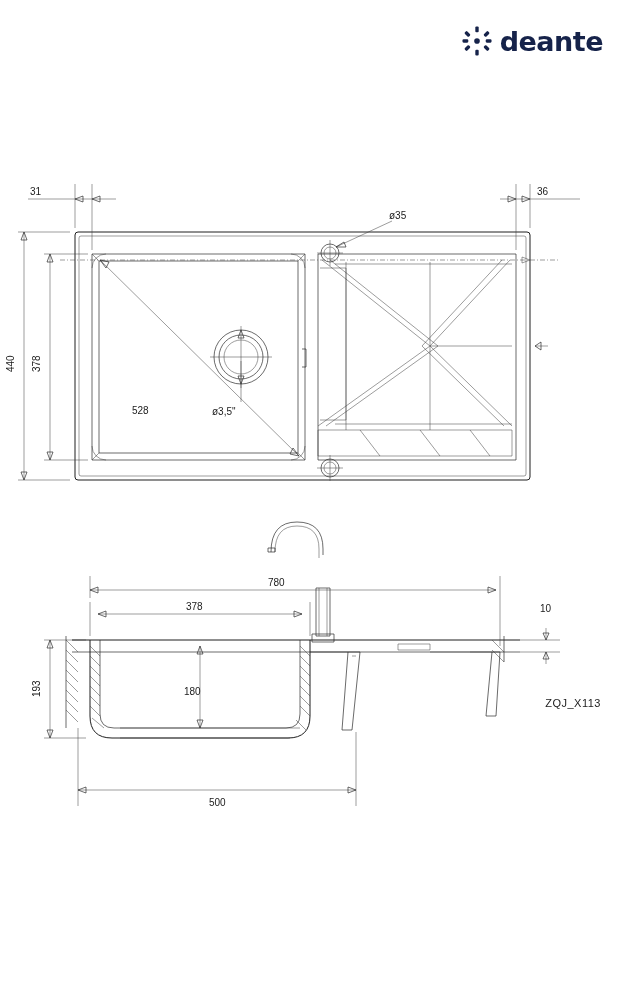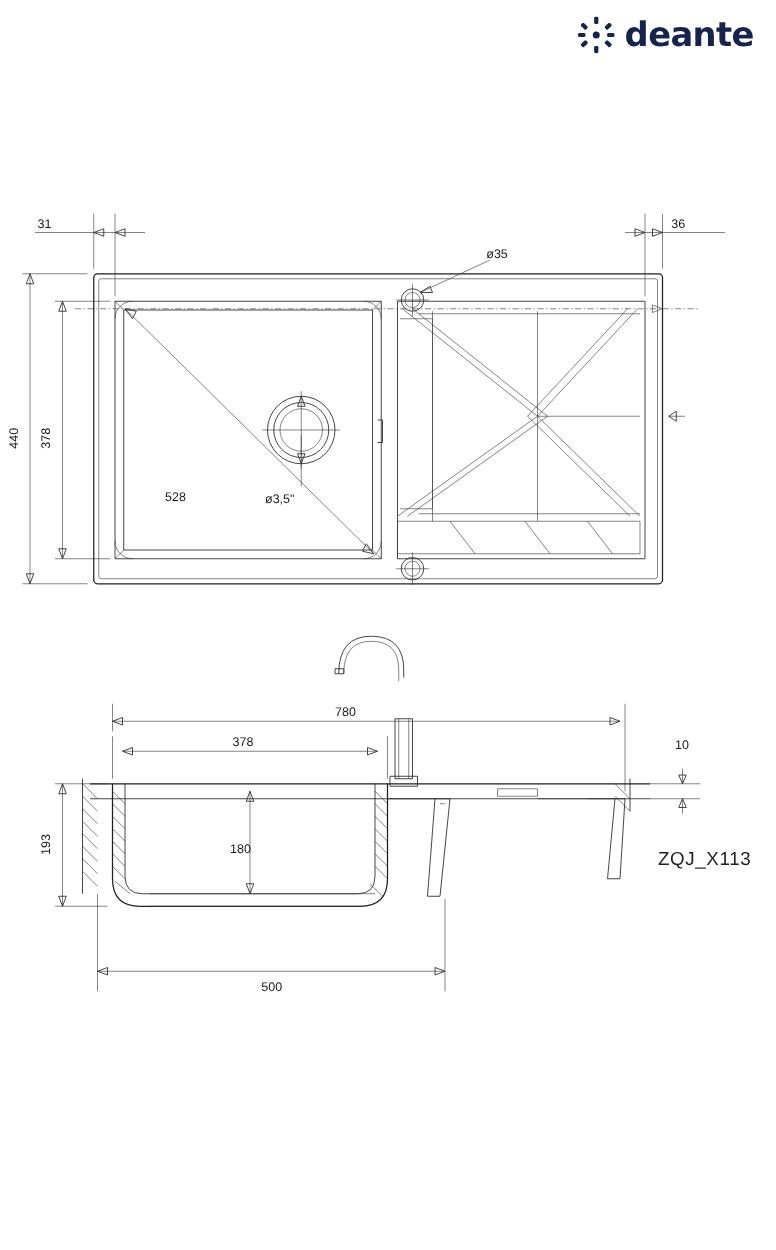--- a/index.html
+++ b/index.html
@@ -10,21 +10,21 @@
   body {
     width: 621px;
     height: 1000px;
     font-family: "Liberation Sans", sans-serif;
     color: #1a1a1a;
     position: relative;
     overflow: hidden;
   }
   #sheet {
     position: absolute;
-    left: 0; top: 3px;
+    left: 0; top: 16px;
     width: 621px;
     height: 707px;
   }
   .brand {
     position: absolute;
     right: 18px;
     top: 10px;
     display: flex;
     align-items: center;
     gap: 8px;
@@ -39,21 +39,21 @@
     font-size: 27px;
     font-weight: 700;
     color: #16234a;
     letter-spacing: -0.5px;
     line-height: 1;
   }
   .code {
     position: absolute;
     right: 20px;
     bottom: 14px;
-    font-size: 15px;
+    font-size: 11px;
     letter-spacing: 0.5px;
     color: #222;
     font-family: "Liberation Sans", sans-serif;
   }
   svg.dwg {
     position: absolute;
     left: 0;
     top: 0;
     width: 621px;
     height: 1000px;

